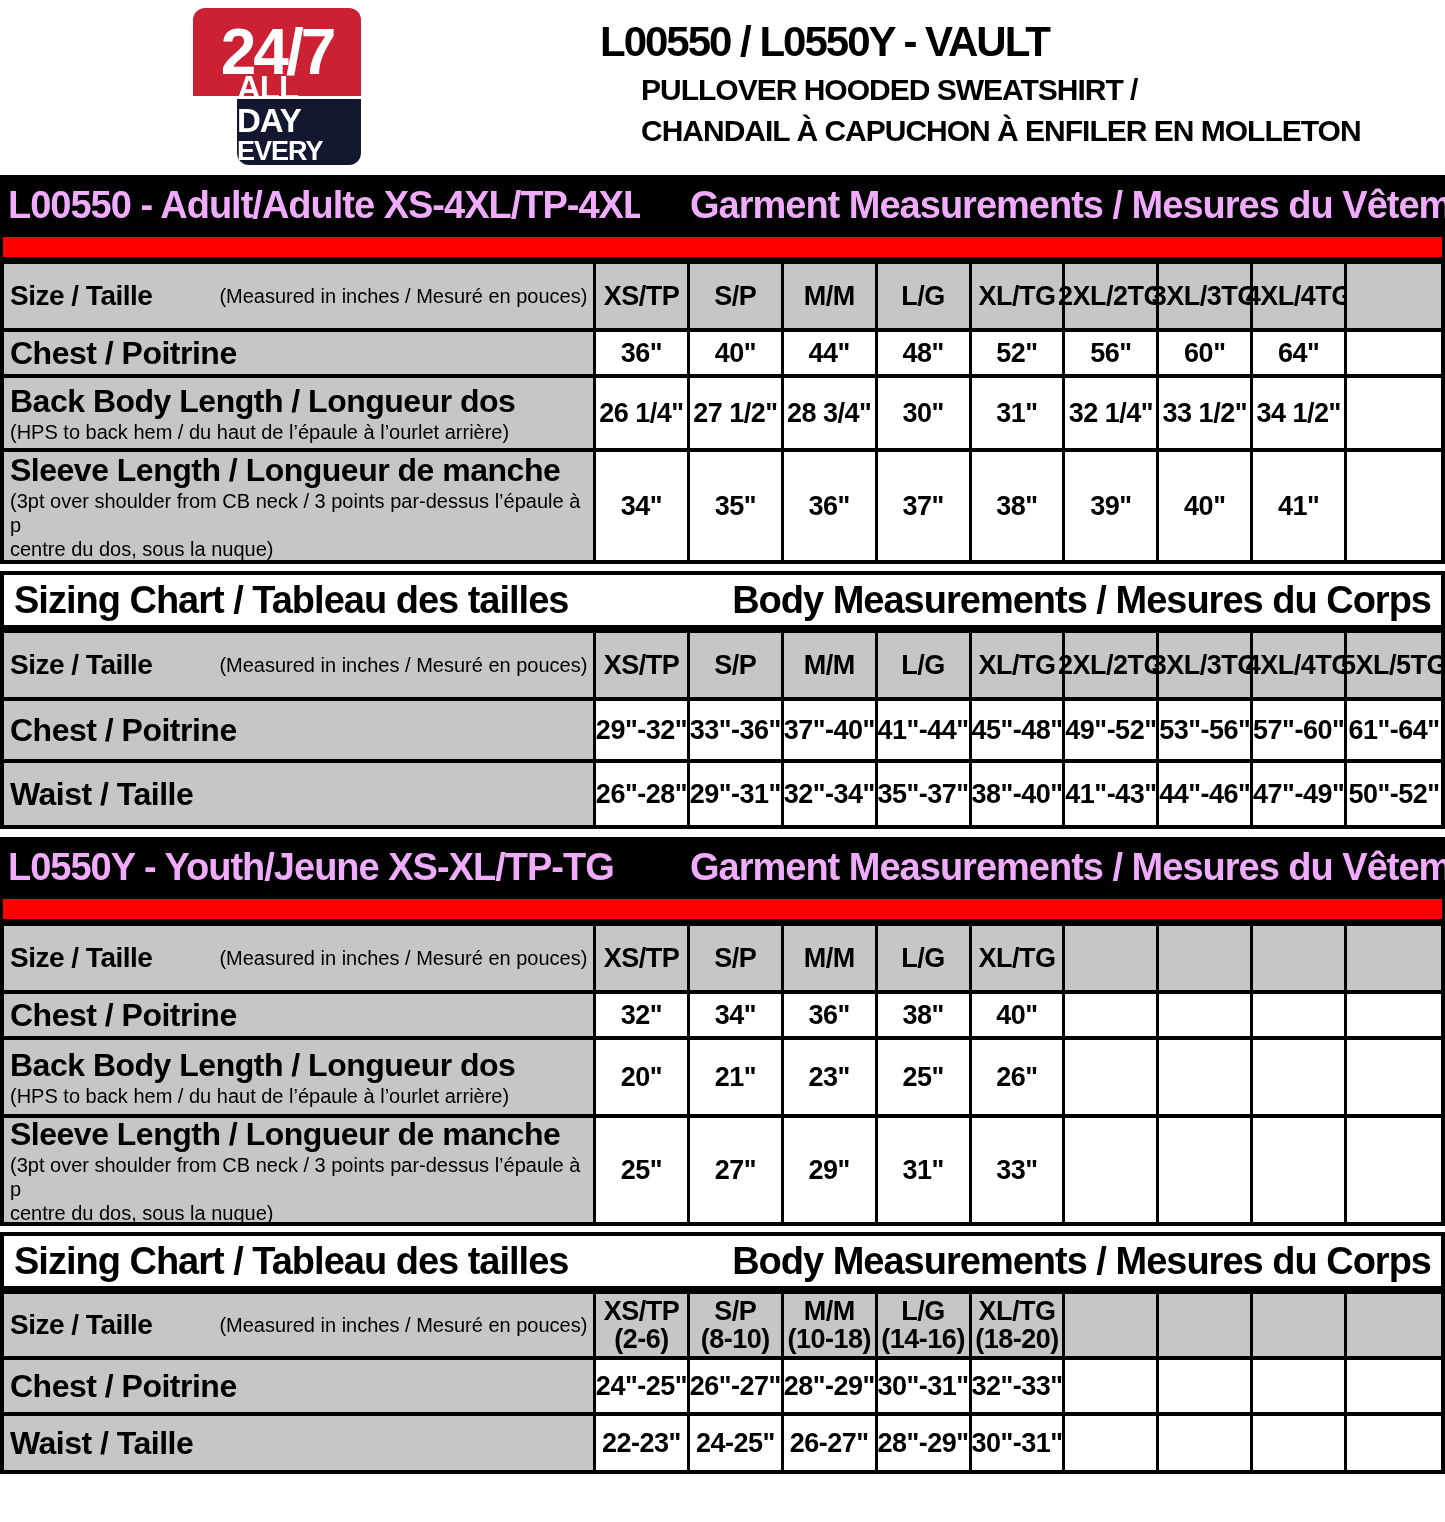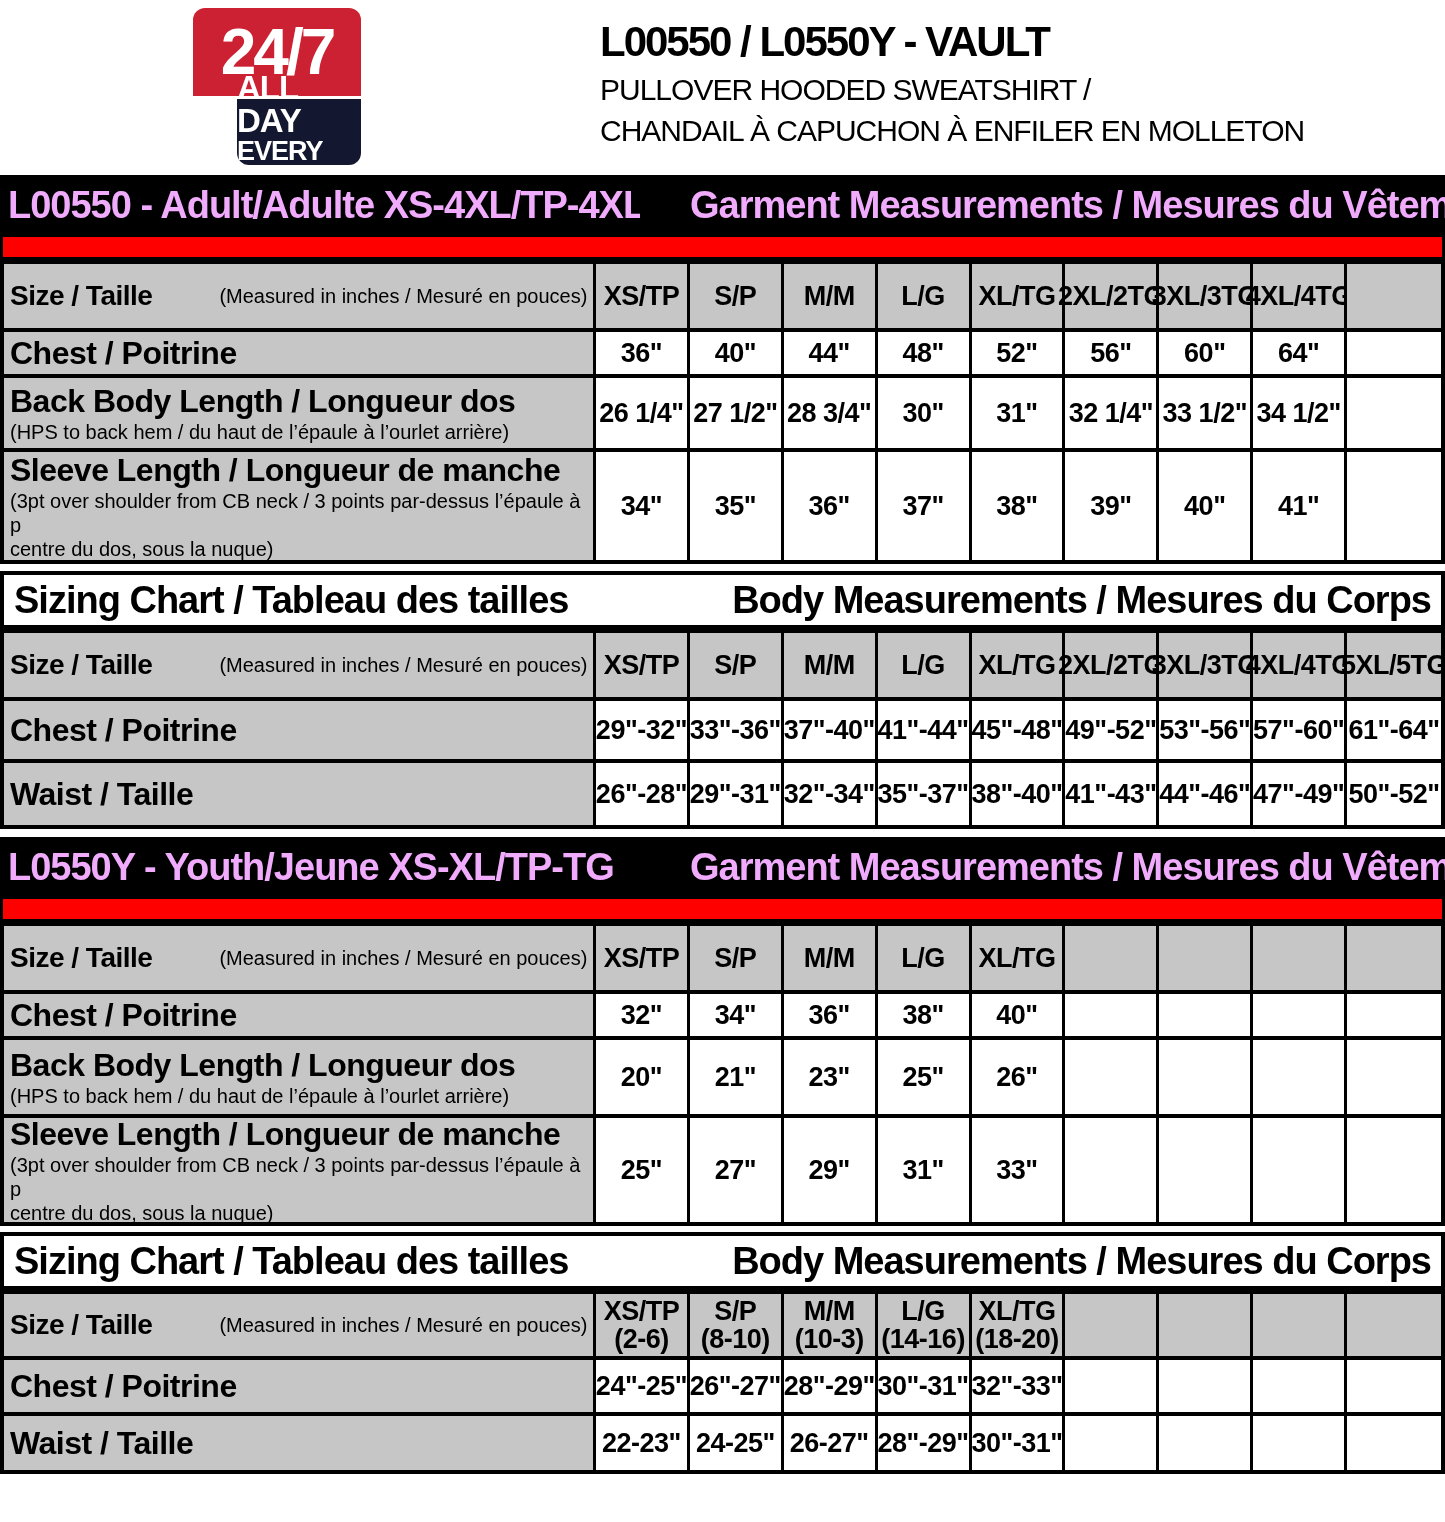--- a/index.html
+++ b/index.html
@@ -18,21 +18,21 @@
   .logo-red .seg { color:#fff; font-weight:bold; font-size:64px; letter-spacing:-3px; }
   .logo-navy {
     background:#131830; border-radius:0 0 12px 12px; margin-top:3px; height:66px;
     display:flex; flex-direction:column; align-items:center; justify-content:center;
     color:#fff; font-weight:bold; line-height:1.02;margin-left:44px;
   }
   .logo-all { font-size:33px; letter-spacing:-1px; }
   .logo-every { font-size:27px; letter-spacing:-1px; }
   .titles { position:absolute; left:600px; top:18px; width:845px; }
   .title-main { font-size:42px; font-weight:bold; letter-spacing:-2px; white-space:nowrap; }
-  .title-sub  { font-size:30px; font-weight:normal; letter-spacing:-1px; margin-top:7px; white-space:nowrap; }
+  .title-sub  { font-size:30px; font-weight:bold; letter-spacing:-1px; margin-top:7px; white-space:nowrap;margin-left:41px; }
   
   .blackbar { position:relative; height:60px; background:#000; color:#f0abfc; overflow:hidden; }
   .blackbar .bl {
     position:absolute; left:8px; top:50%; transform:translateY(-50%);
     width:632px; overflow:hidden; font-size:38px; font-weight:bold;
     letter-spacing:-1px; white-space:nowrap;
   }
   .blackbar .br {
     position:absolute; left:690px; right:0; top:50%; transform:translateY(-50%);
     overflow:hidden; font-size:38px; font-weight:bold; letter-spacing:-1px; white-space:nowrap;
@@ -292,21 +292,21 @@
     <div class="cell hdrcell">
         <span>XS/TP</span>
         <span>(2-6)</span>
       </div>
     <div class="cell hdrcell">
         <span>S/P</span>
         <span>(8-10)</span>
       </div>
     <div class="cell hdrcell">
         <span>M/M</span>
-        <span>(10-3)</span>
+        <span>(10-18)</span>
       </div>
     <div class="cell hdrcell">
         <span>L/G</span>
         <span>(14-16)</span>
       </div>
     <div class="cell hdrcell">
         <span>XL/TG</span>
         <span>(18-20)</span>
       </div>
     <div class="cell hdrcell">

